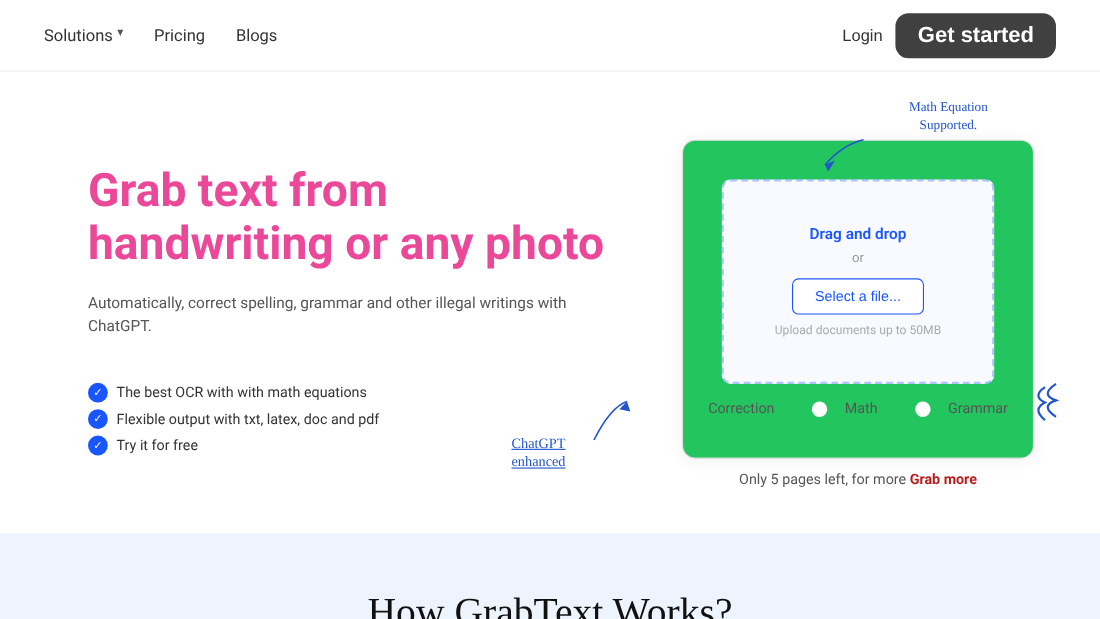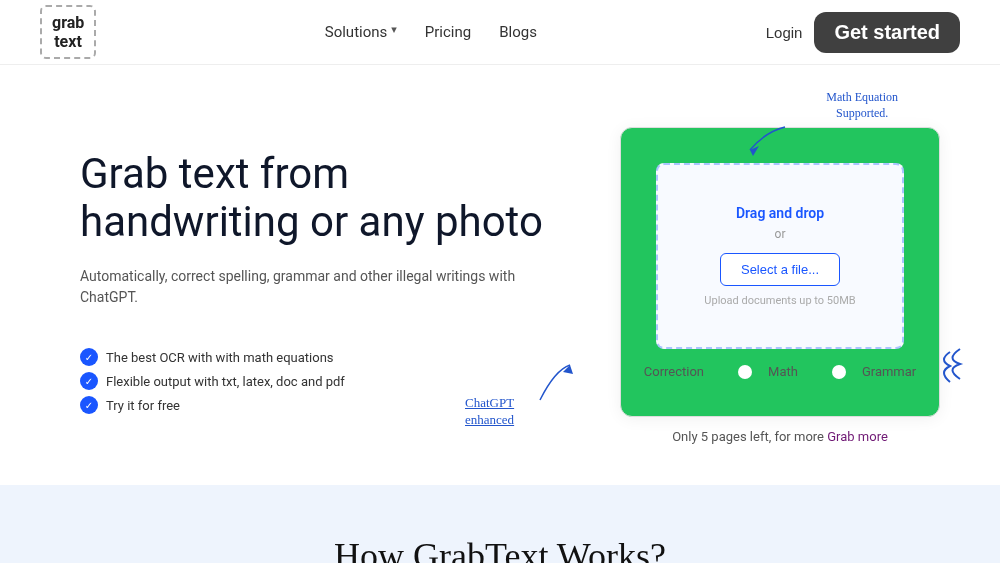--- a/index.html
+++ b/index.html
@@ -31,21 +31,21 @@
     }
 
     
     .hero {
       display: flex; align-items: center; justify-content: space-between;
       padding: 60px 60px 40px 80px; min-height: 420px;
       position: relative;
     }
     .hero-left { max-width: 480px; }
     .hero-title {
-      font-size: 42px; font-weight: 400; color: #0f172a;
+      font-size: 42px; font-weight: 700; color: #ec4899;
       line-height: 1.15; margin-bottom: 20px;
     }
     .hero-subtitle {
       font-size: 14px; color: #555; margin-bottom: 40px; line-height: 1.5;
     }
     .features-list { list-style: none; margin-bottom: 0; }
     .features-list li {
       display: flex; align-items: center; gap: 8px;
       font-size: 13px; color: #333; margin-bottom: 6px;
     }
@@ -97,40 +97,36 @@
     }
     .toggle::after {
       content: ''; position: absolute; width: 14px; height: 14px;
       background: #fff; border-radius: 50%; top: 2px; left: 2px;
       transition: left 0.2s;
     }
 
     .pages-left {
       text-align: center; margin-top: 12px; font-size: 13px; color: #555;
     }
-    .pages-left a { color: #701a75; font-weight: 400; text-decoration: none; text-align: center; }
+    .pages-left a { color: #b91c1c; font-weight: 700; text-decoration: none; text-align: center; }
 
     
     .how-section {
       background: #eef4fd; padding: 50px 40px 30px;
       text-align: center;
     }
     .how-title {
       font-family: 'Comic Sans MS', cursive; font-size: 36px;
       color: #111; font-weight: 400;
     }
   </style>
 </head>
 <body>
 
 <nav class="navbar">
-  <div class="logo-box">
-    <span>grab</span>
-    <span>text</span>
-  </div>
 
   <div class="nav-links">
     <div class="nav-item nav-solutions">
       <span>Solutions</span>
       <span class="chevron">▾</span>
     </div>
     <a class="nav-item">
       <span>Pricing</span>
     </a>
     <a class="nav-item">

